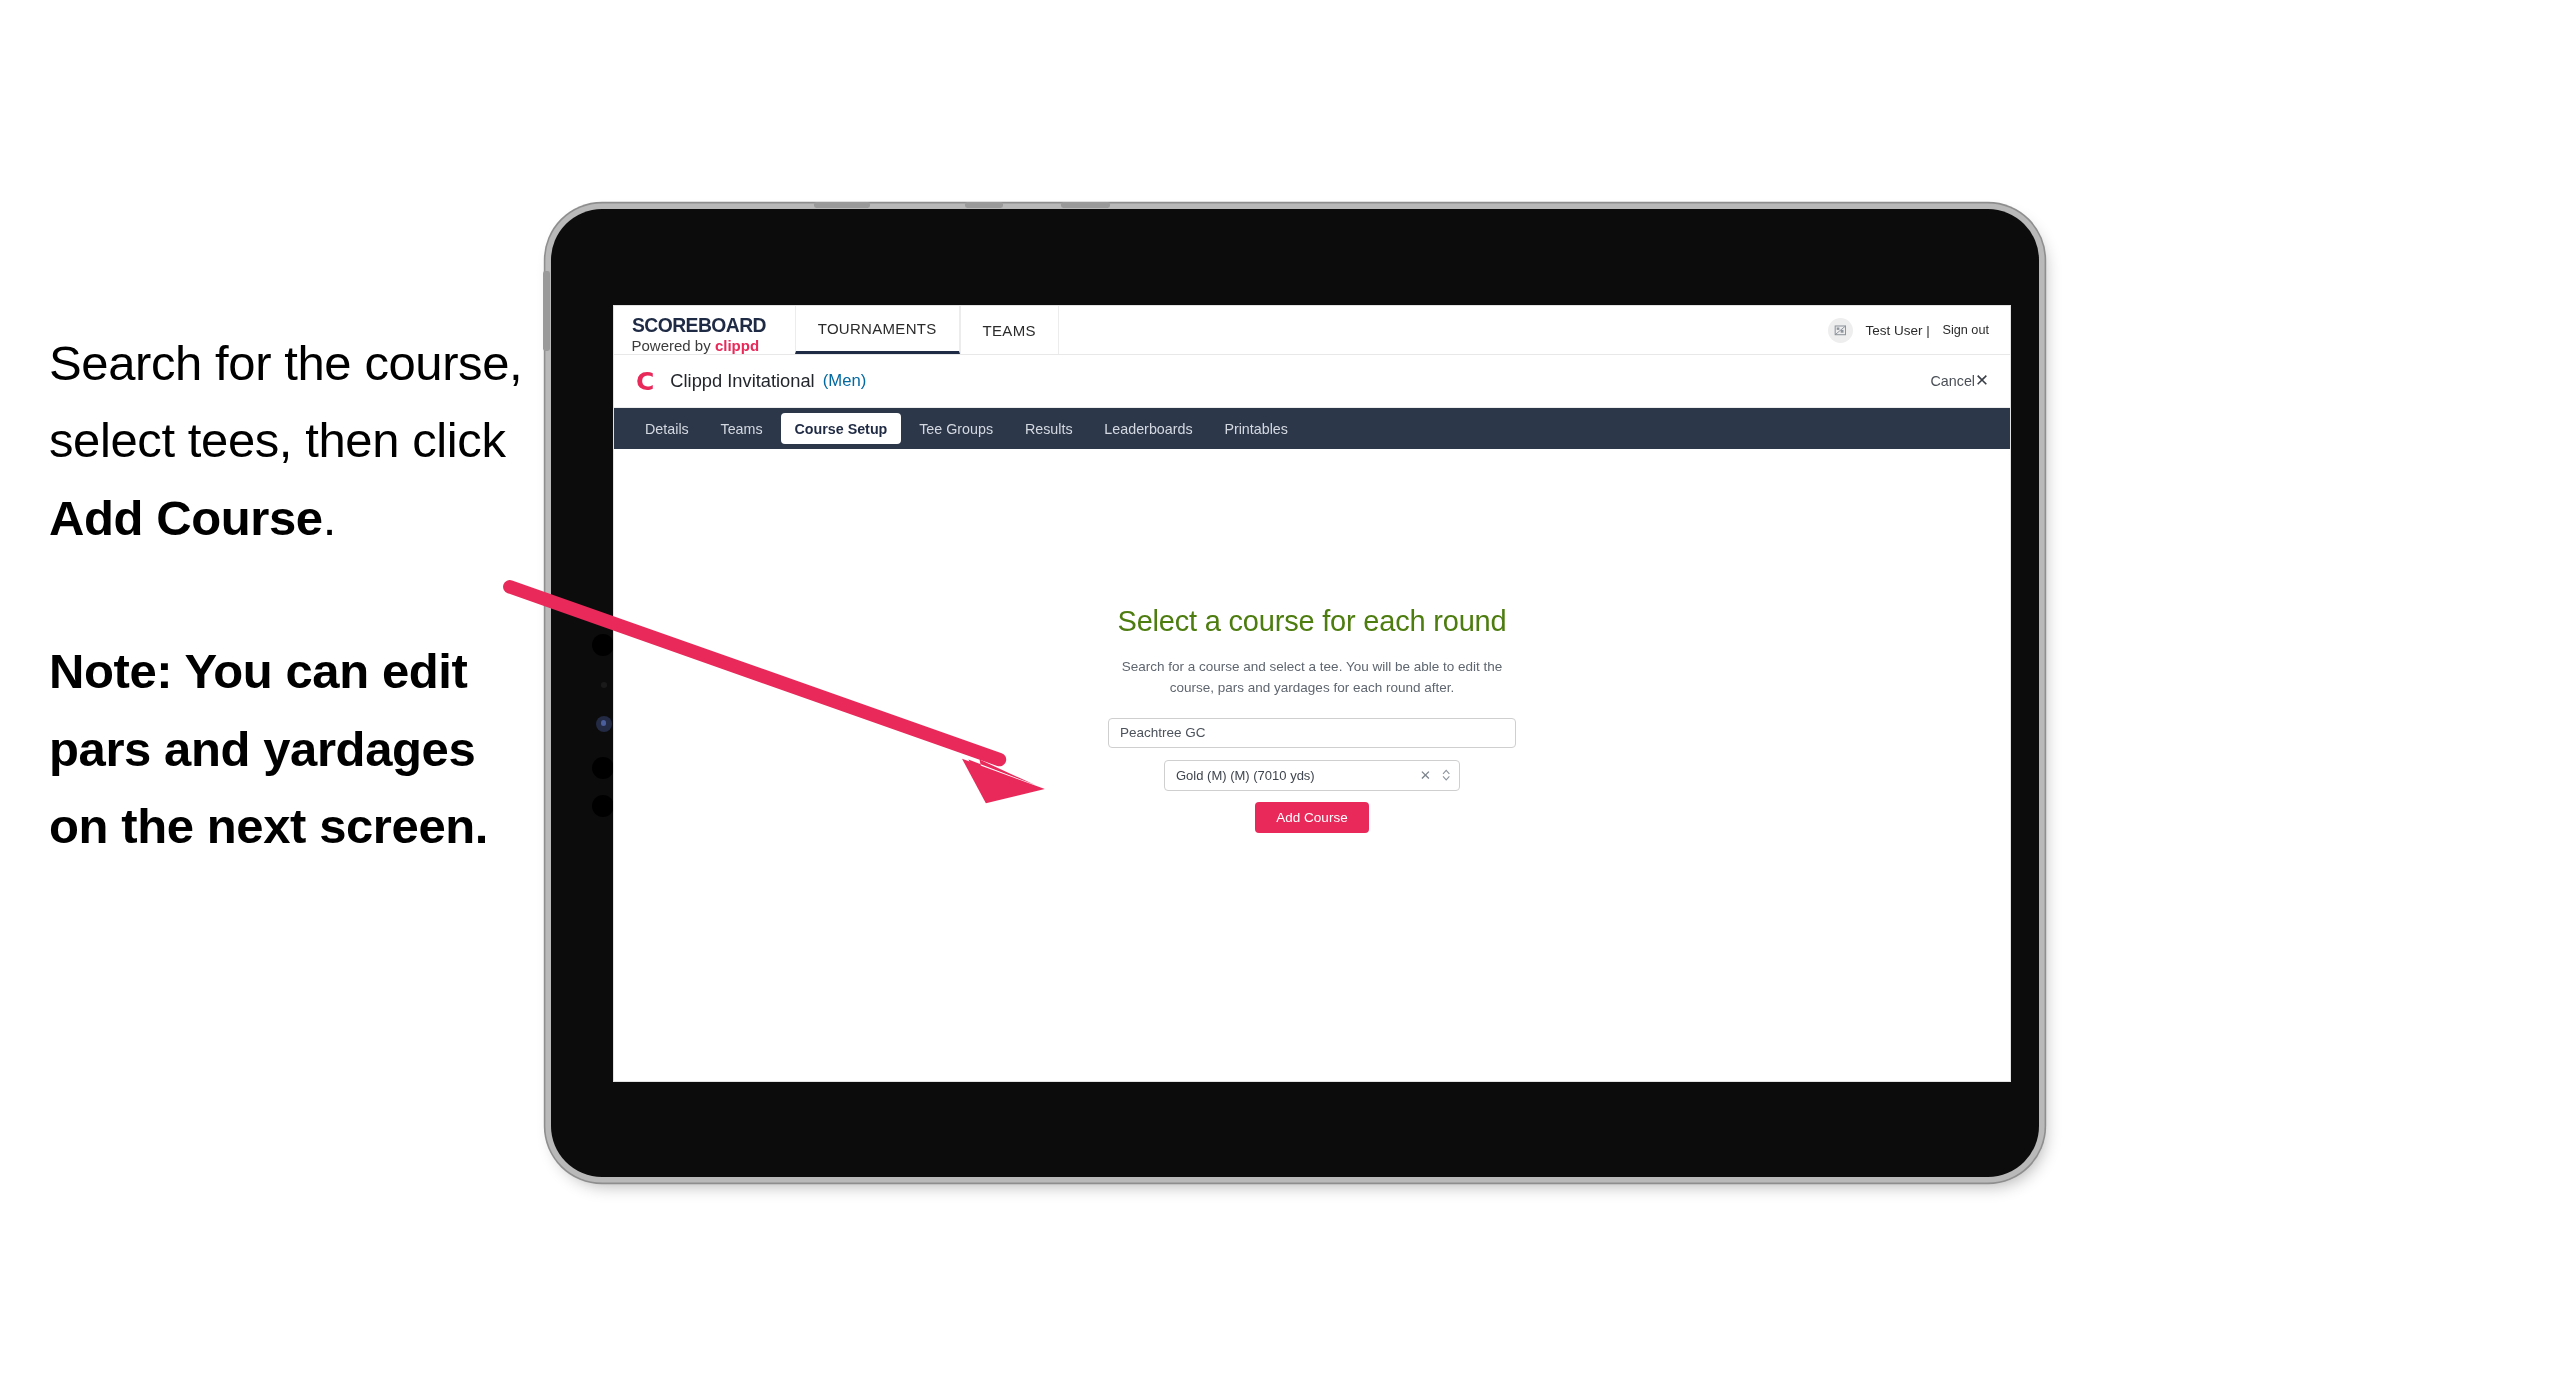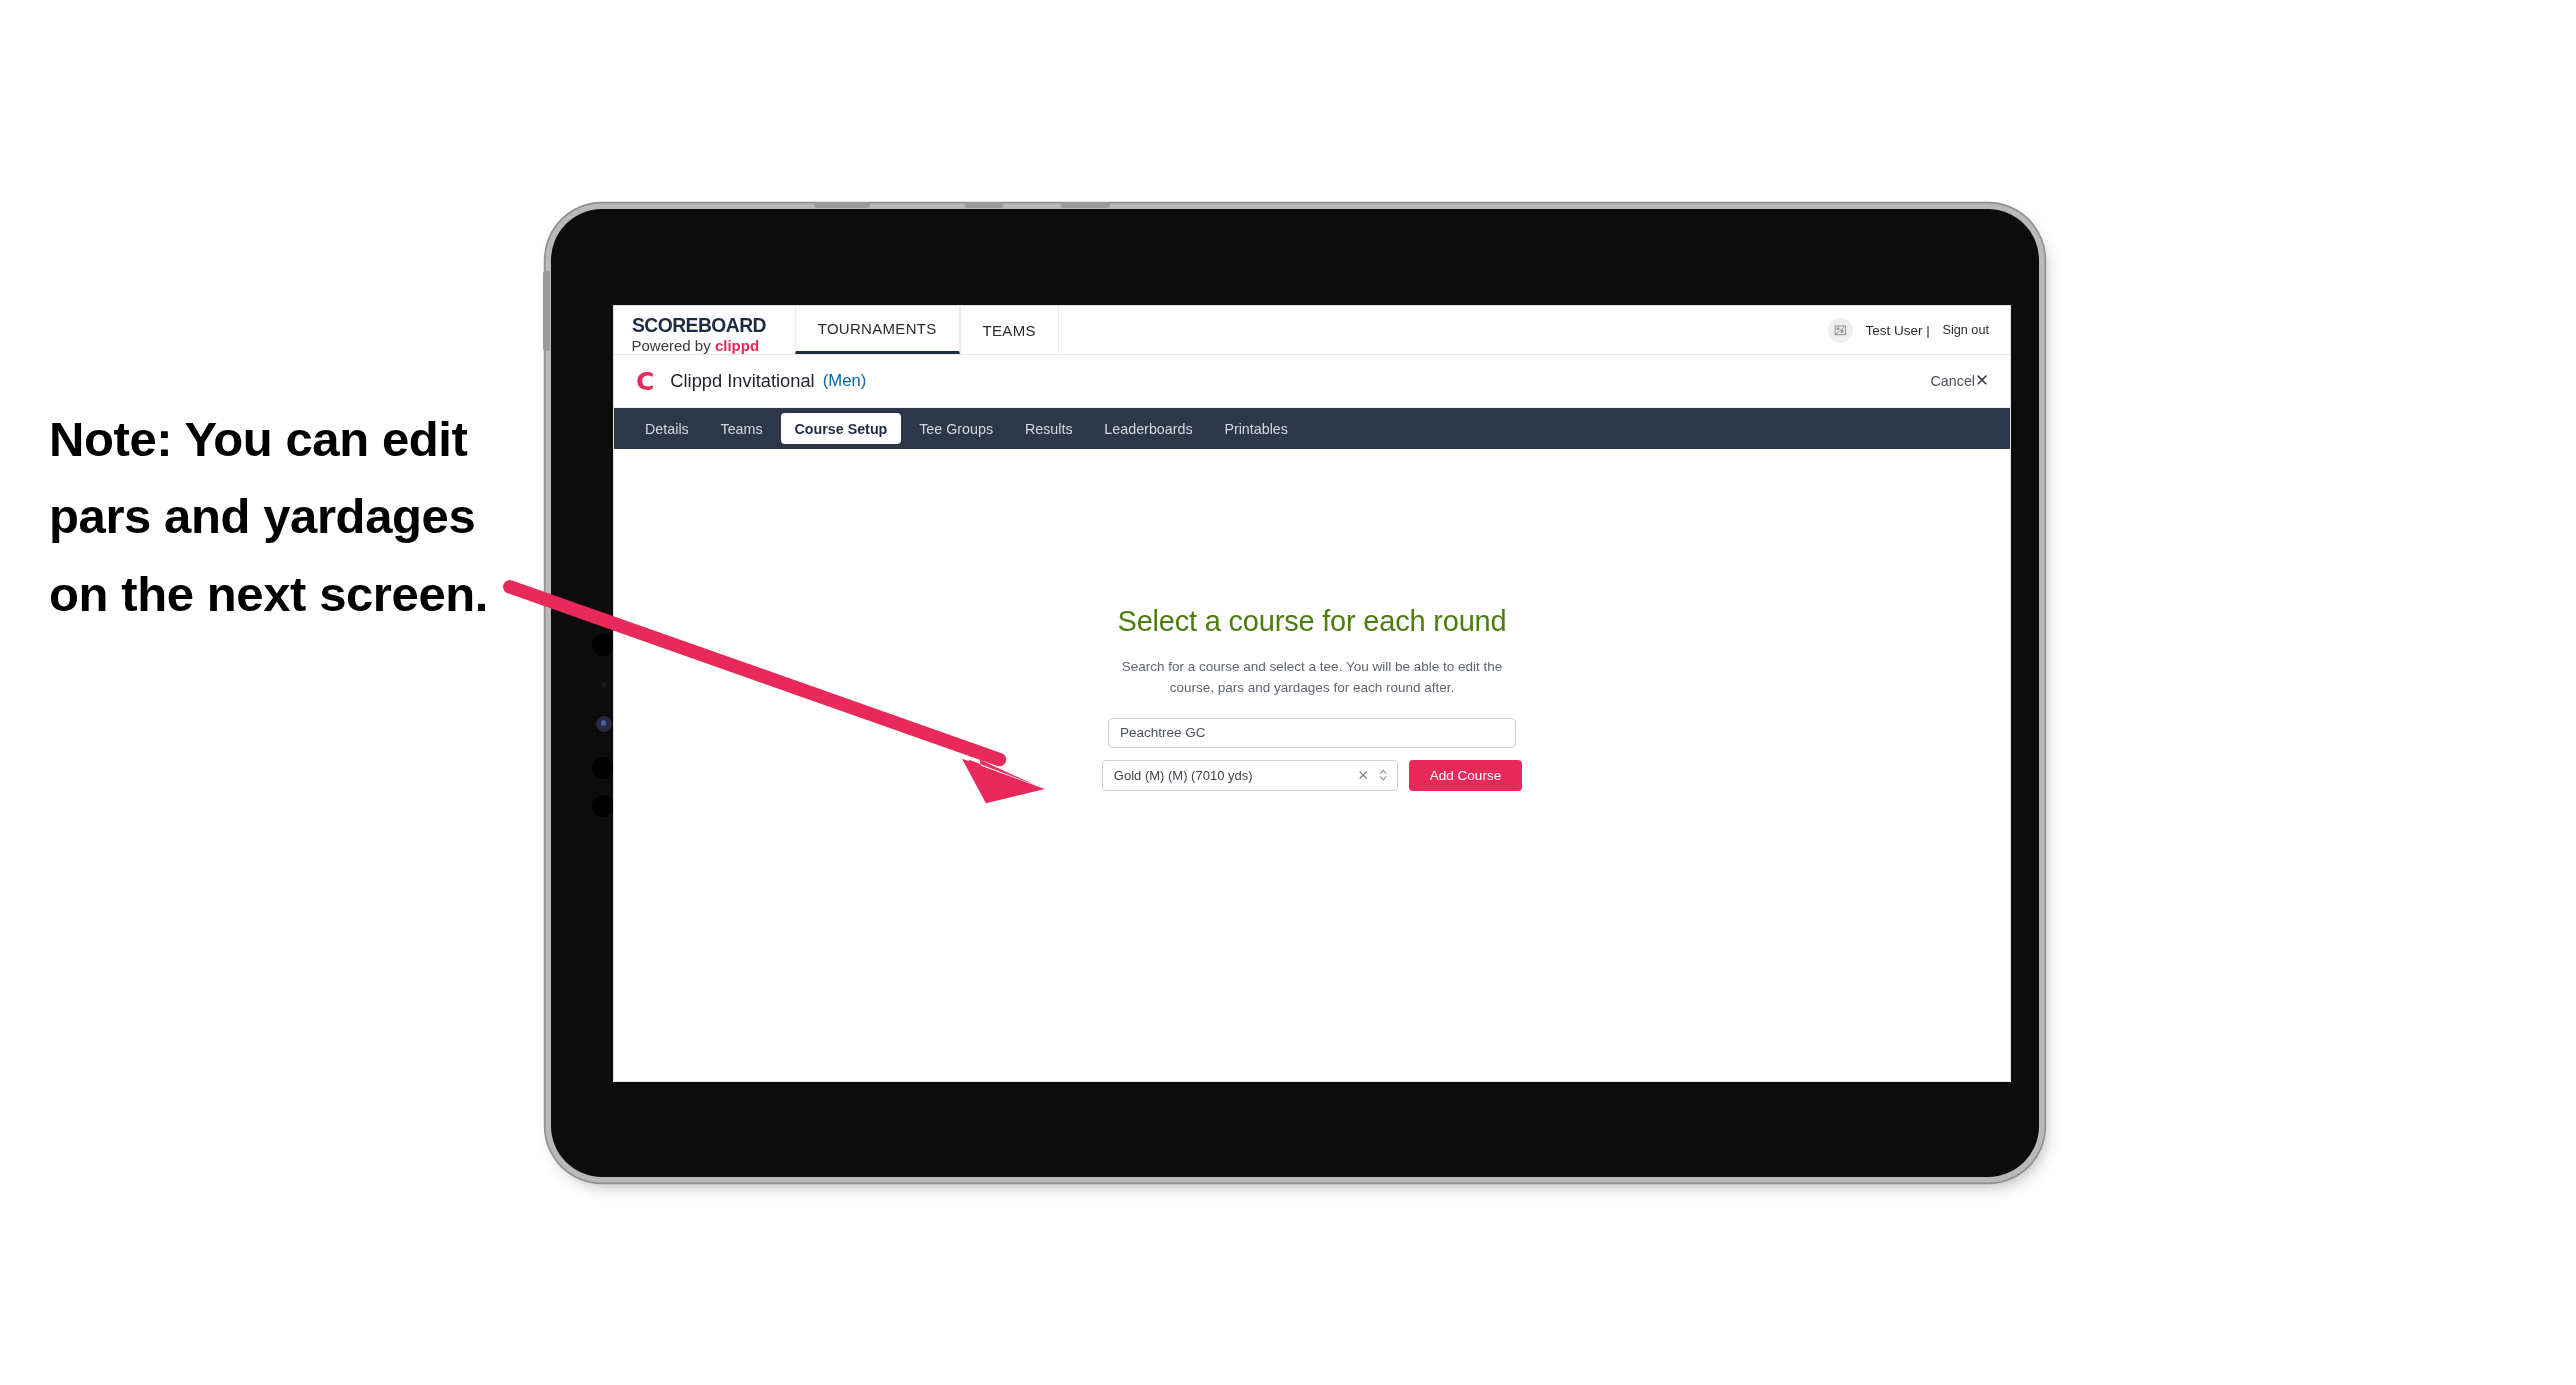--- a/index.html
+++ b/index.html
@@ -272,20 +272,21 @@
     background: #fff;
     outline: none;
   }
   .course-input::placeholder { color: #9aa0a8; }
 
   .form-row-2 {
     margin-top: 12px;
     display: flex;
     align-items: center;
     gap: 11px;
+    flex-direction: column;
   }
   .tee-select {
     width: 296px;
     height: 31px;
     border: 0.8px solid #cfcfcf;
     border-radius: 4px;
     background: #ffffff;
     display: flex;
     align-items: center;
     padding: 0 8px 0 11px;
@@ -318,20 +319,21 @@
     font-size: 13.5px;
     font-family: "Liberation Sans", sans-serif;
     cursor: pointer;
     white-space: nowrap;
   }
 </style>
 </head>
 <body>
 
 <div class="instructions">
+  <div class="instr-para"><span>Search for the course, select tees, then click </span><span class="instr-strong">Add Course</span><span>.</span></div>
   <div class="instr-para note">Note: You can edit pars and yardages on the next screen.</div>
 </div>
 
 <svg class="arrow-svg" viewBox="0 0 760 320">
   <line x1="40" y1="36" x2="655" y2="253" stroke="#e8295a" stroke-width="17" stroke-linecap="round"></line>
   <polygon points="700,285 616,253 640,300 630,253" fill="#e8295a"></polygon>
   <polygon points="712,290 608,252 638,308" fill="#e8295a"></polygon>
 </svg>
 
 <div class="tablet">

